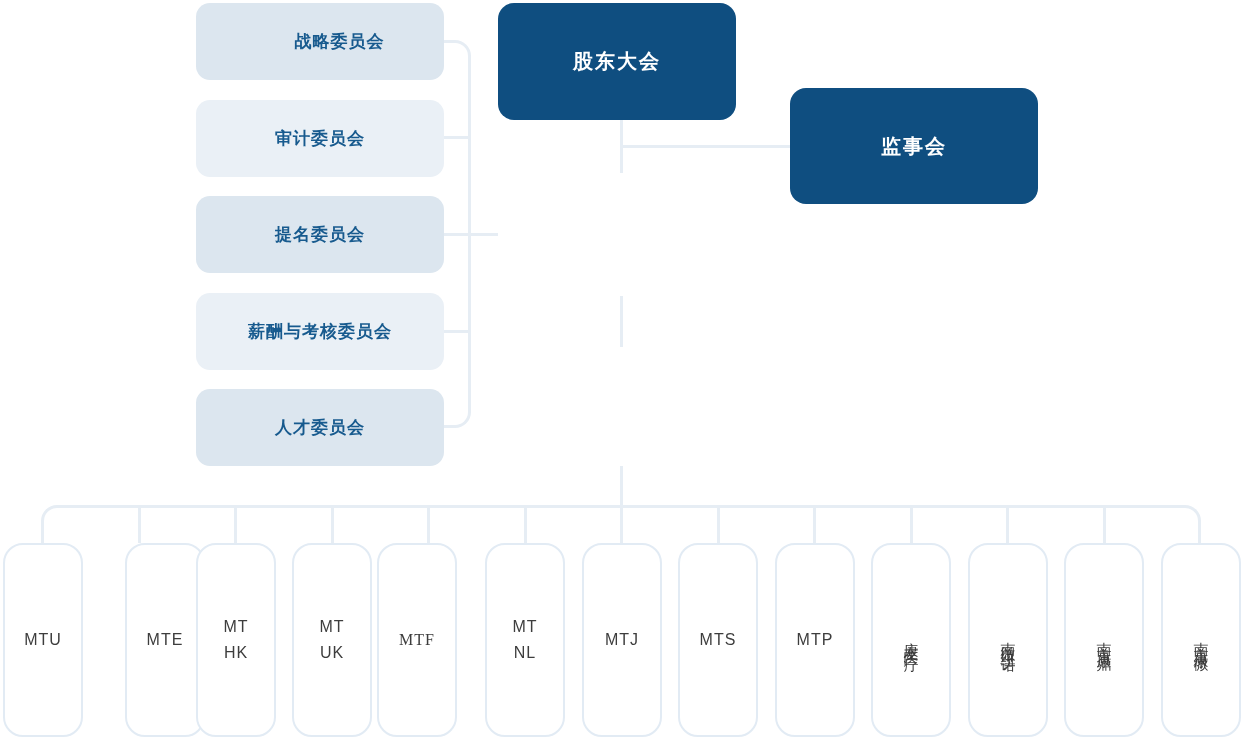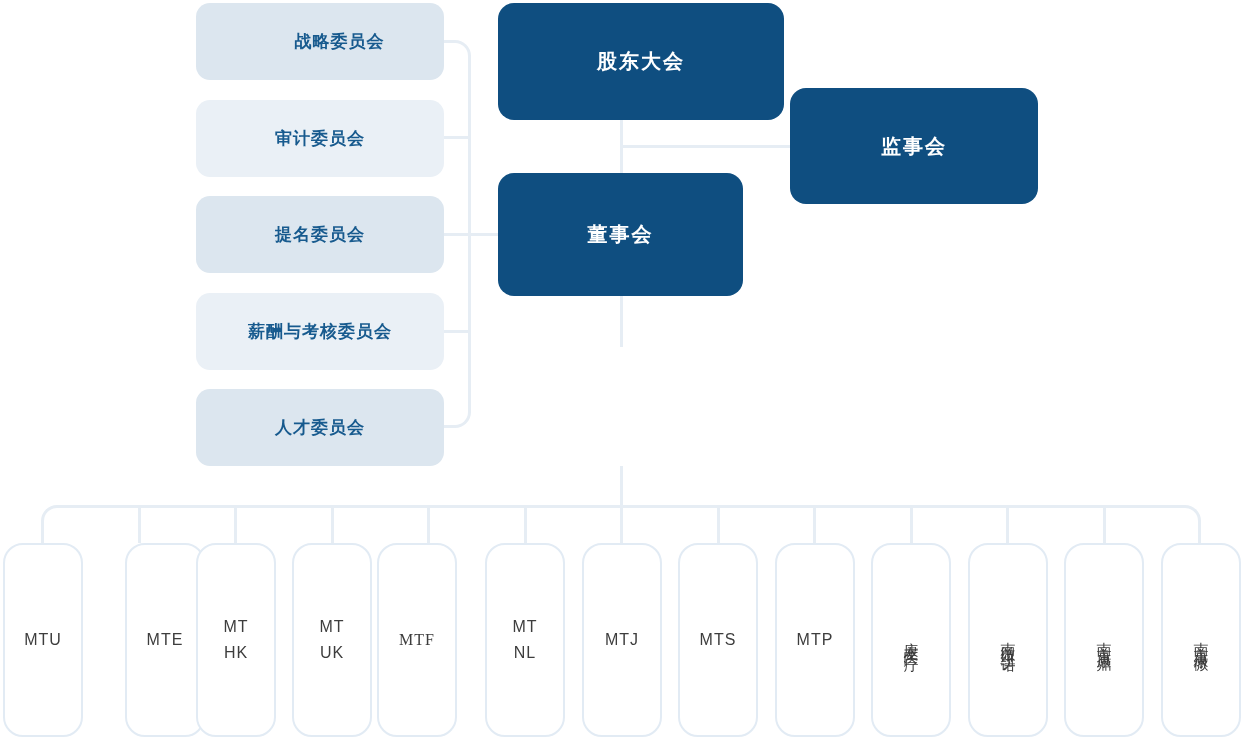--- a/index.html
+++ b/index.html
@@ -36,21 +36,21 @@
   .committee{
     left:196px;width:248px;height:77px;border-radius:14px;
     color:var(--committee-text);font-size:17px;font-weight:bold;letter-spacing:1px;
   }
   .tone-a{background:var(--committee-fill-dark);}
   .tone-b{background:var(--committee-fill-light);}
   .node{
     background:var(--primary-dark-blue);color:var(--node-text);
     font-size:20px;font-weight:bold;letter-spacing:2px;border-radius:16px;
   }
-  .node-shareholders{left:498px;top:3px;width:286px;height:117px;}
+  .node-shareholders{left:498px;top:3px;width:238px;height:117px;}
   .node-board{left:498px;top:173px;width:245px;height:123px;}
   .node-management{left:498px;top:347px;width:245px;height:119px;}
   .node-supervisory{left:790px;top:88px;width:248px;height:116px;}
   .subsidiary{
     top:543px;width:80px;height:194px;border-radius:20px;
     background:var(--background);border:2px solid var(--subsidiary-border);
     color:var(--subsidiary-text);font-size:16px;letter-spacing:1px;
   }
   .subsidiary .lbl{white-space:pre-line;text-align:center;line-height:1.65;}
   .subsidiary .lbl.vert{
@@ -79,23 +79,20 @@
       <div class="line" style="left: 524px; top: 505px; width: 3px; height: 38px;"></div>
       <div class="line" style="left: 717px; top: 505px; width: 3px; height: 38px;"></div>
       <div class="line" style="left: 813px; top: 505px; width: 3px; height: 38px;"></div>
       <div class="line" style="left: 910px; top: 505px; width: 3px; height: 38px;"></div>
       <div class="line" style="left: 1006px; top: 505px; width: 3px; height: 38px;"></div>
       <div class="line" style="left: 1103px; top: 505px; width: 3px; height: 38px;"></div>
     </div>
 
   <div class="box node node-shareholders">
     <span>股东大会</span>
-  </div>
-  <div class="box node node-board">
-    <span>董事会</span>
   </div>
   <div class="box node node-supervisory">
     <span>监事会</span>
   </div>
 
   <div id="committees">
       <div class="box committee tone-a" style="top: 3px; padding-left: 39px;">
         <span>战略委员会</span>
       </div>
       <div class="box committee tone-b" style="top: 100px; text-align: right;">

